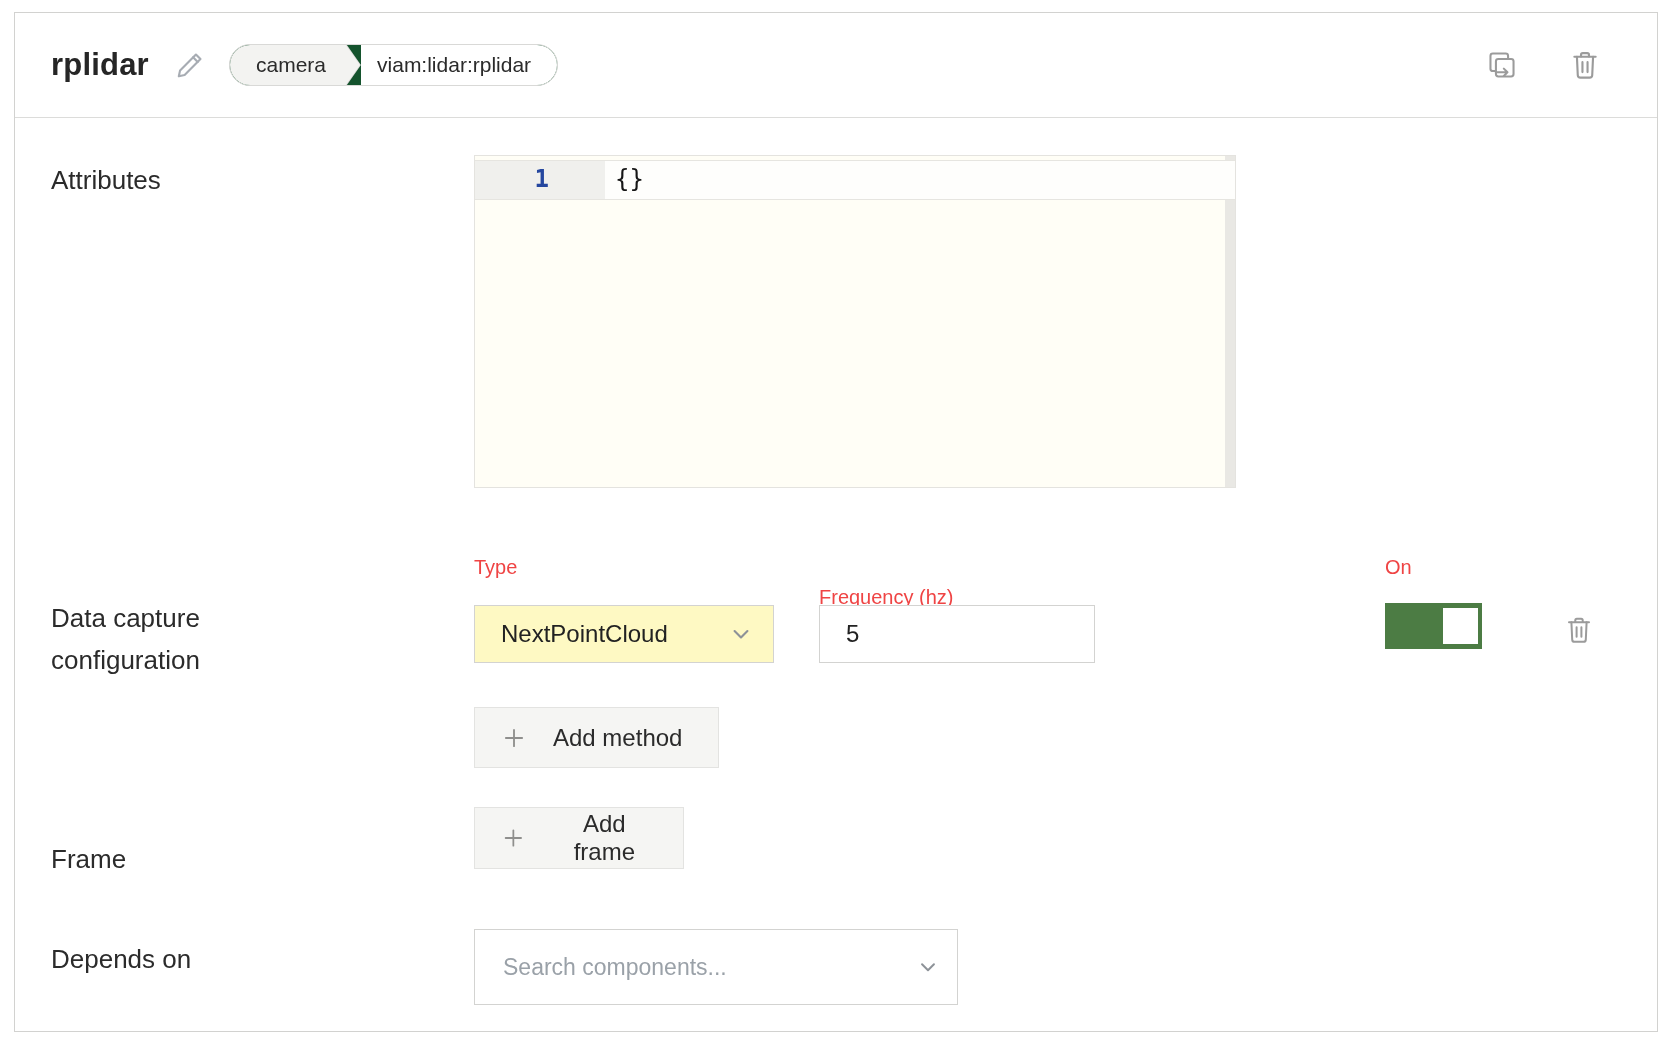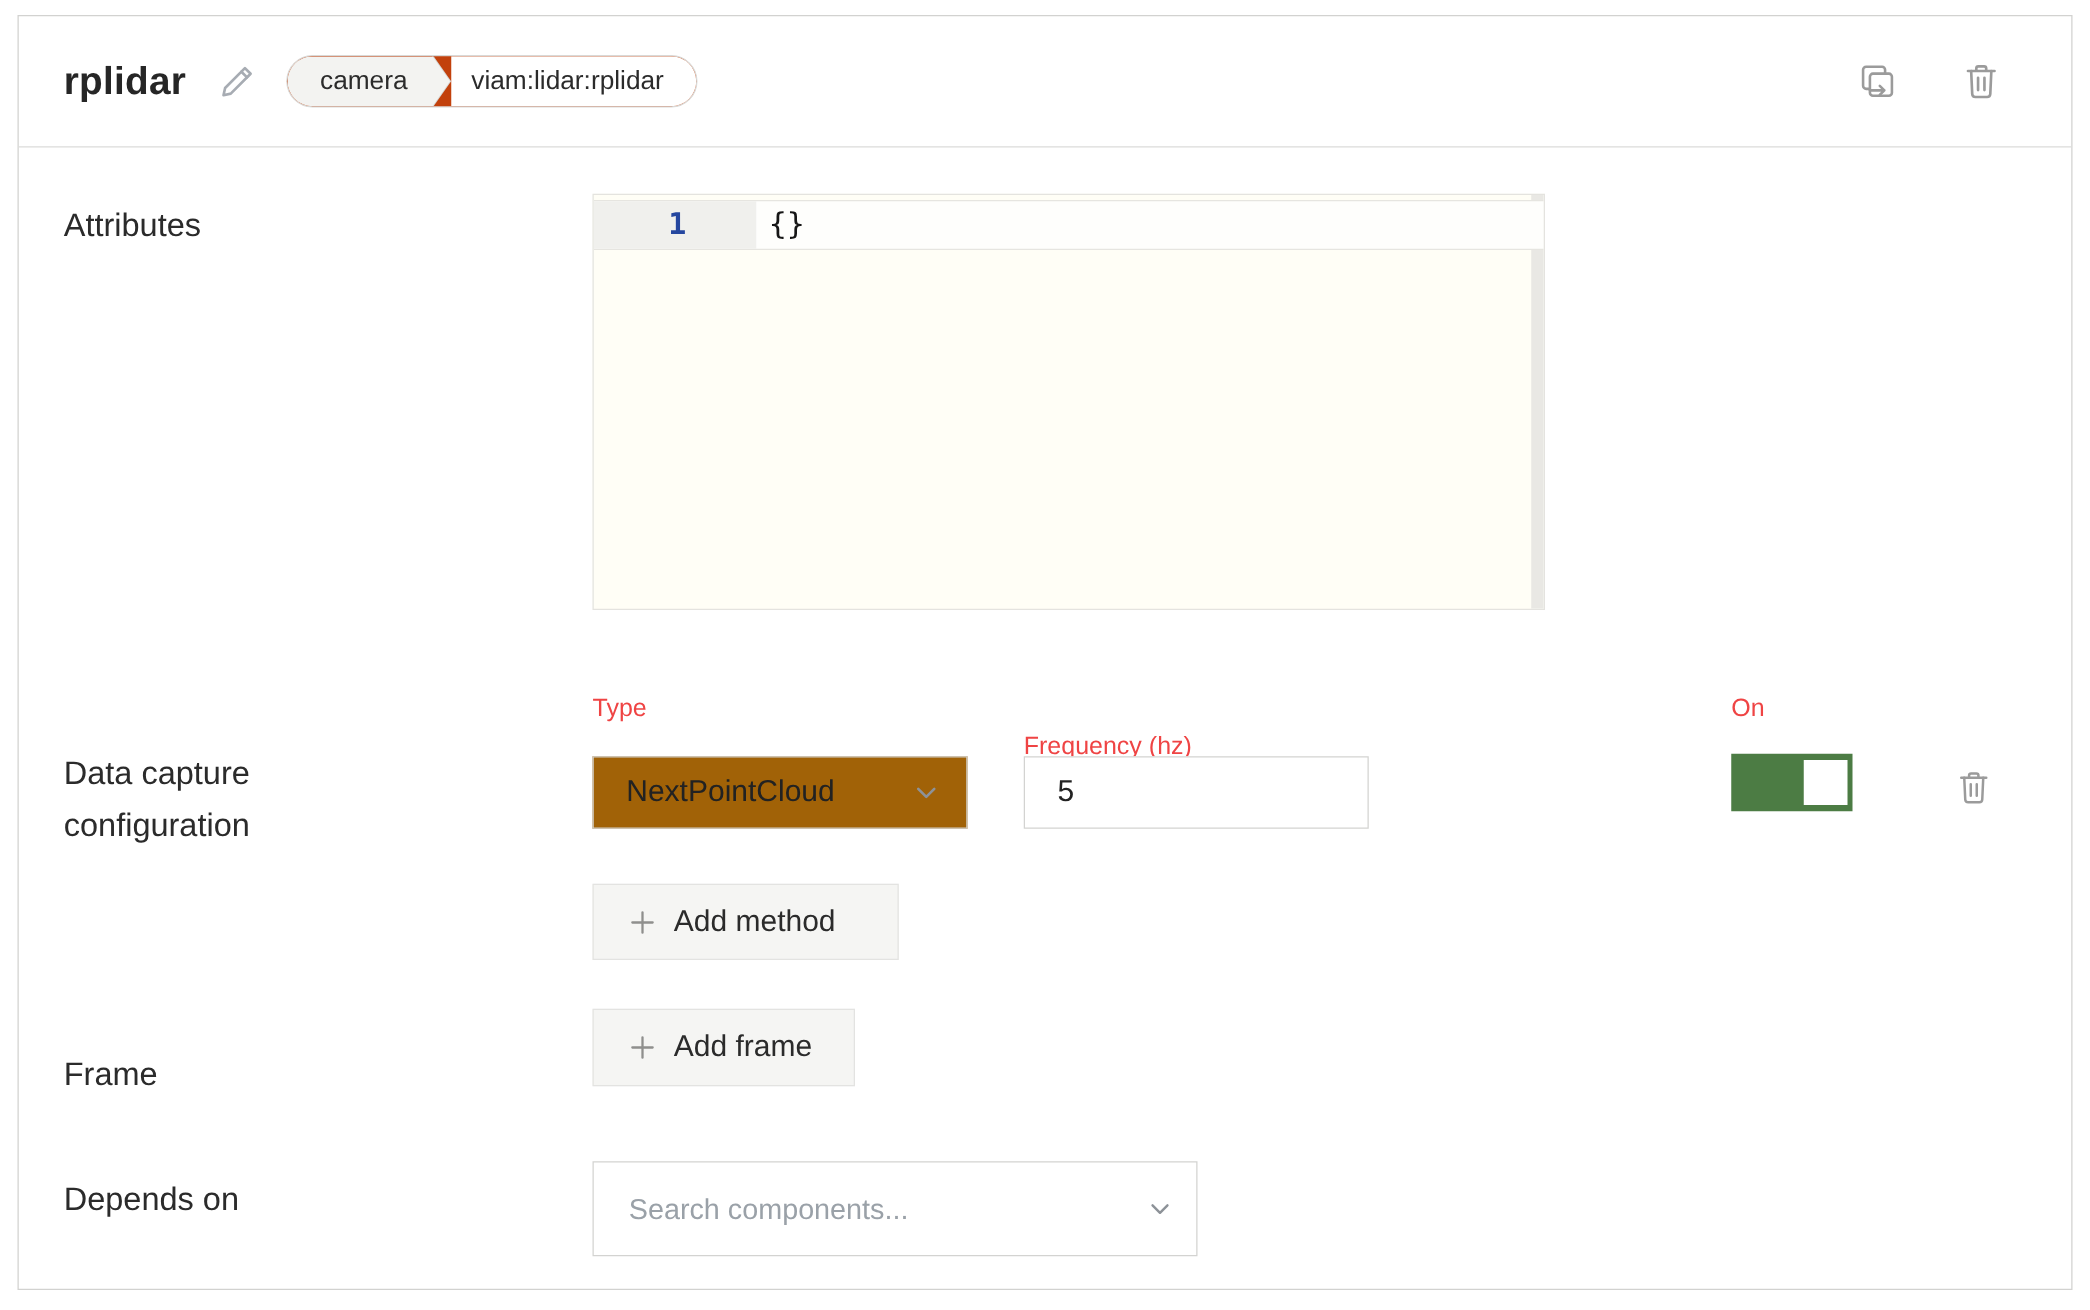--- a/index.html
+++ b/index.html
@@ -25,21 +25,21 @@
   .component-title {
     position:absolute; left:36px; top:50%; transform:translateY(-50%);
     font-size:31px; font-weight:700; color:#262626; letter-spacing:0.2px;
   }
   .pencil-btn { position:absolute; left:158px; top:50%; transform:translateY(-50%); width:34px; height:34px; }
 
   .badge {
     position:absolute; left:214px; top:50%; transform:translateY(-50%);
     height:42px; display:flex; align-items:stretch;
     border:1px solid #d9d9d7; border-radius:21px; overflow:hidden;
-    background:#c2410c; box-sizing:border-box;
+    background:#14532d; box-sizing:border-box;
   }
   .badge-left {
     background:#f3f3f1; display:flex; align-items:center;
     padding:0 34px 0 26px; font-size:21px; color:#2b2b2b;
     clip-path:polygon(0 0, calc(100% - 14px) 0, 100% 50%, calc(100% - 14px) 100%, 0 100%);
   }
   .badge-sep { margin-left:-15px; flex:none; }
   .badge-right {
     display:flex; align-items:center; padding:0 26px 0 16px;
     font-size:21px; color:#2b2b2b; background:#ffffff;
@@ -69,40 +69,40 @@
   }
   .ed-code {
     flex:1; font-family:"DejaVu Sans Mono", monospace; font-size:24px;
     line-height:36px; padding-left:10px; color:#161616;
   }
 
   
   .field-label { position:absolute; font-size:20px; color:#ef4444; }
   .select-box {
     position:absolute; left:459px; top:592px; width:300px; height:58px;
-    border:1px solid #d3d3d1; background:#a16207; box-sizing:border-box;
+    border:1px solid #d3d3d1; background:#fef9c3; box-sizing:border-box;
     display:flex; align-items:center; justify-content:space-between;
     padding:0 18px 1px 26px; font-size:24px; color:#222;
   }
   .text-input {
     position:absolute; left:804px; top:592px; width:276px; height:58px;
     border:1px solid #d3d3d1; background:#fff; box-sizing:border-box;
     padding:0 0 0 26px; font-size:24px; color:#222; outline:none;
   }
   .toggle {
     position:absolute; left:1370px; top:590px; width:97px; height:46px;
     background:#4c7c44; border:none;
   }
   .toggle .knob { position:absolute; top:5px; right:4px; width:35px; height:36px; background:#ffffff; }
   .row-trash { position:absolute; left:1548px; top:600px; width:34px; height:34px; }
 
   
   .add-btn {
     position:absolute; height:61px; background:#f5f5f3; border:1px solid #e3e3e1;
-    box-sizing:border-box; display:flex; align-items:center; gap:12px;
+    box-sizing:border-box; display:flex; align-items:center; gap:26px;
     padding:0 26px; font-size:24px; color:#2b2b2b;
   }
   .add-method { left:459px; top:694px; width:245px; }
   .add-frame  { left:459px; top:794px; width:210px; height:62px; }
 
   
   .search-box {
     position:absolute; left:459px; top:916px; width:484px; height:76px;
     border:1px solid #d3d3d1; background:#fff; box-sizing:border-box;
     display:flex; align-items:center; padding:0 16px 0 26px;

